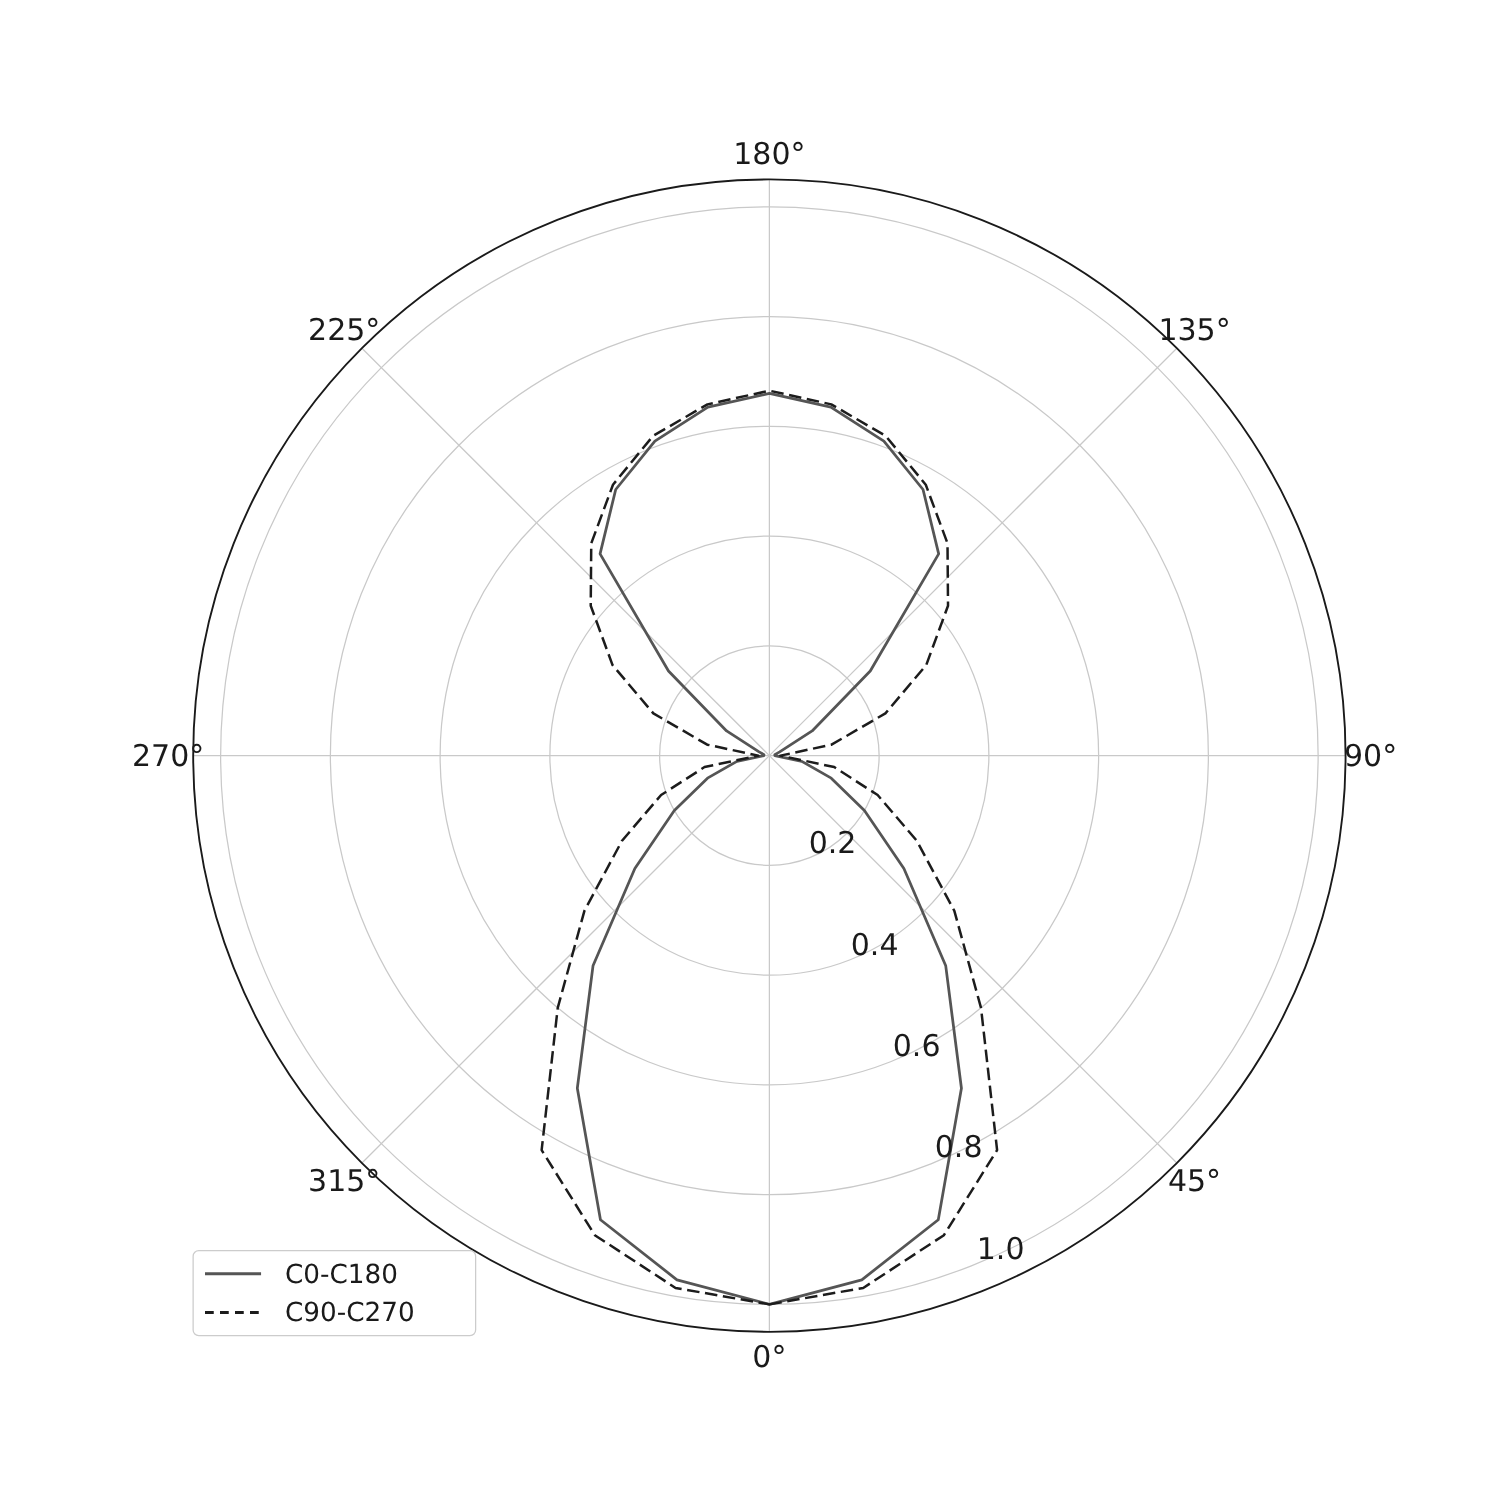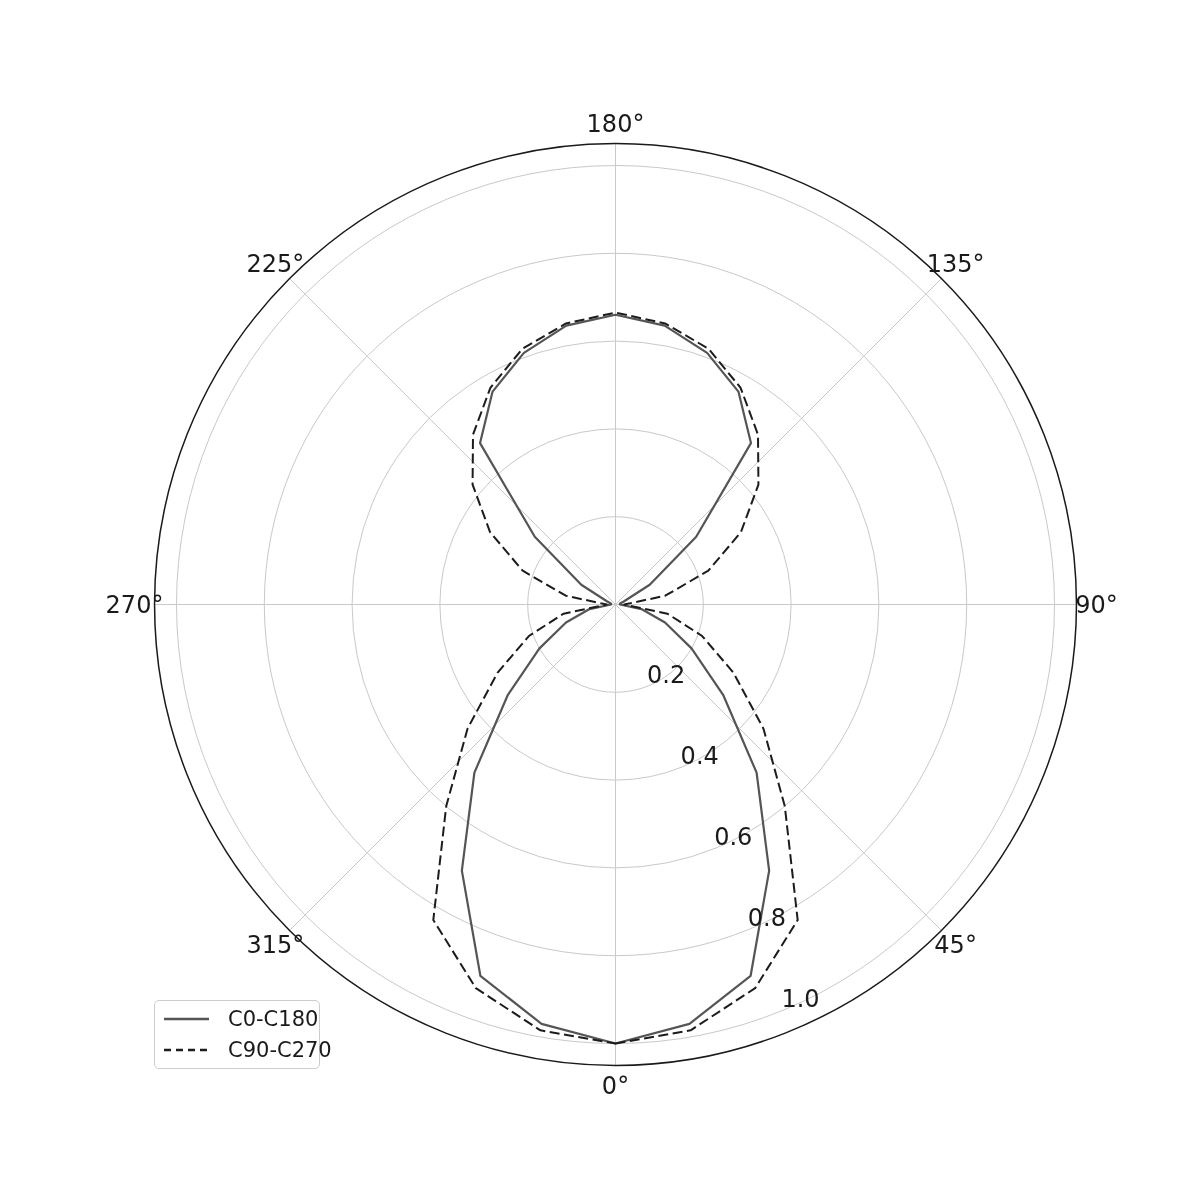--- a/index.html
+++ b/index.html
@@ -22,21 +22,21 @@
   }
   .tick-label {
     font-family: "DejaVu Sans", "Liberation Sans", sans-serif;
     font-size: 24px;
     fill: #1a1a1a;
   }
   .legend {
     position: absolute;
     left: 154px;
     top: 1000px;
-    width: 166px;
+    width: 227px;
     height: 69px;
     box-sizing: border-box;
     background: rgba(255,255,255,0.9);
     border: 1.2px solid #cccccc;
     border-radius: 5px;
     display: flex;
     flex-direction: column;
     justify-content: center;
     padding-left: 9px;
   }

